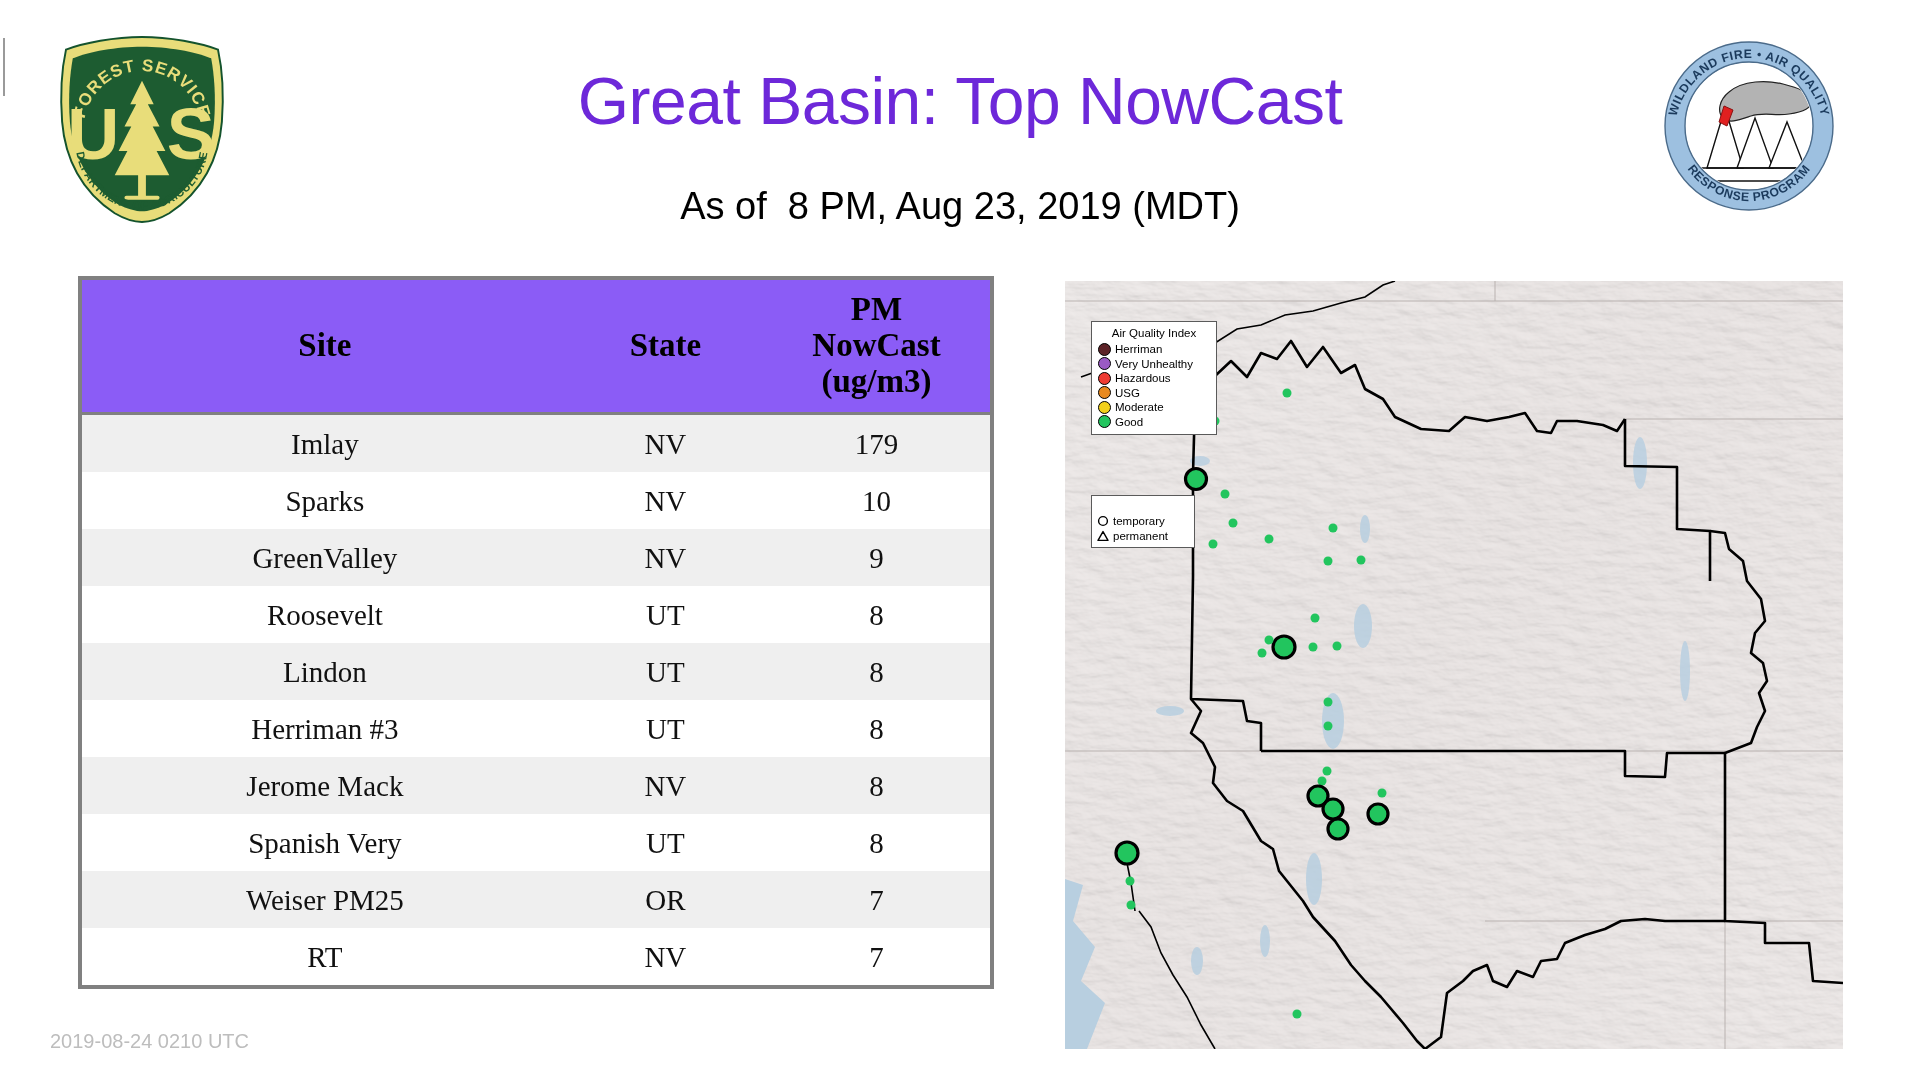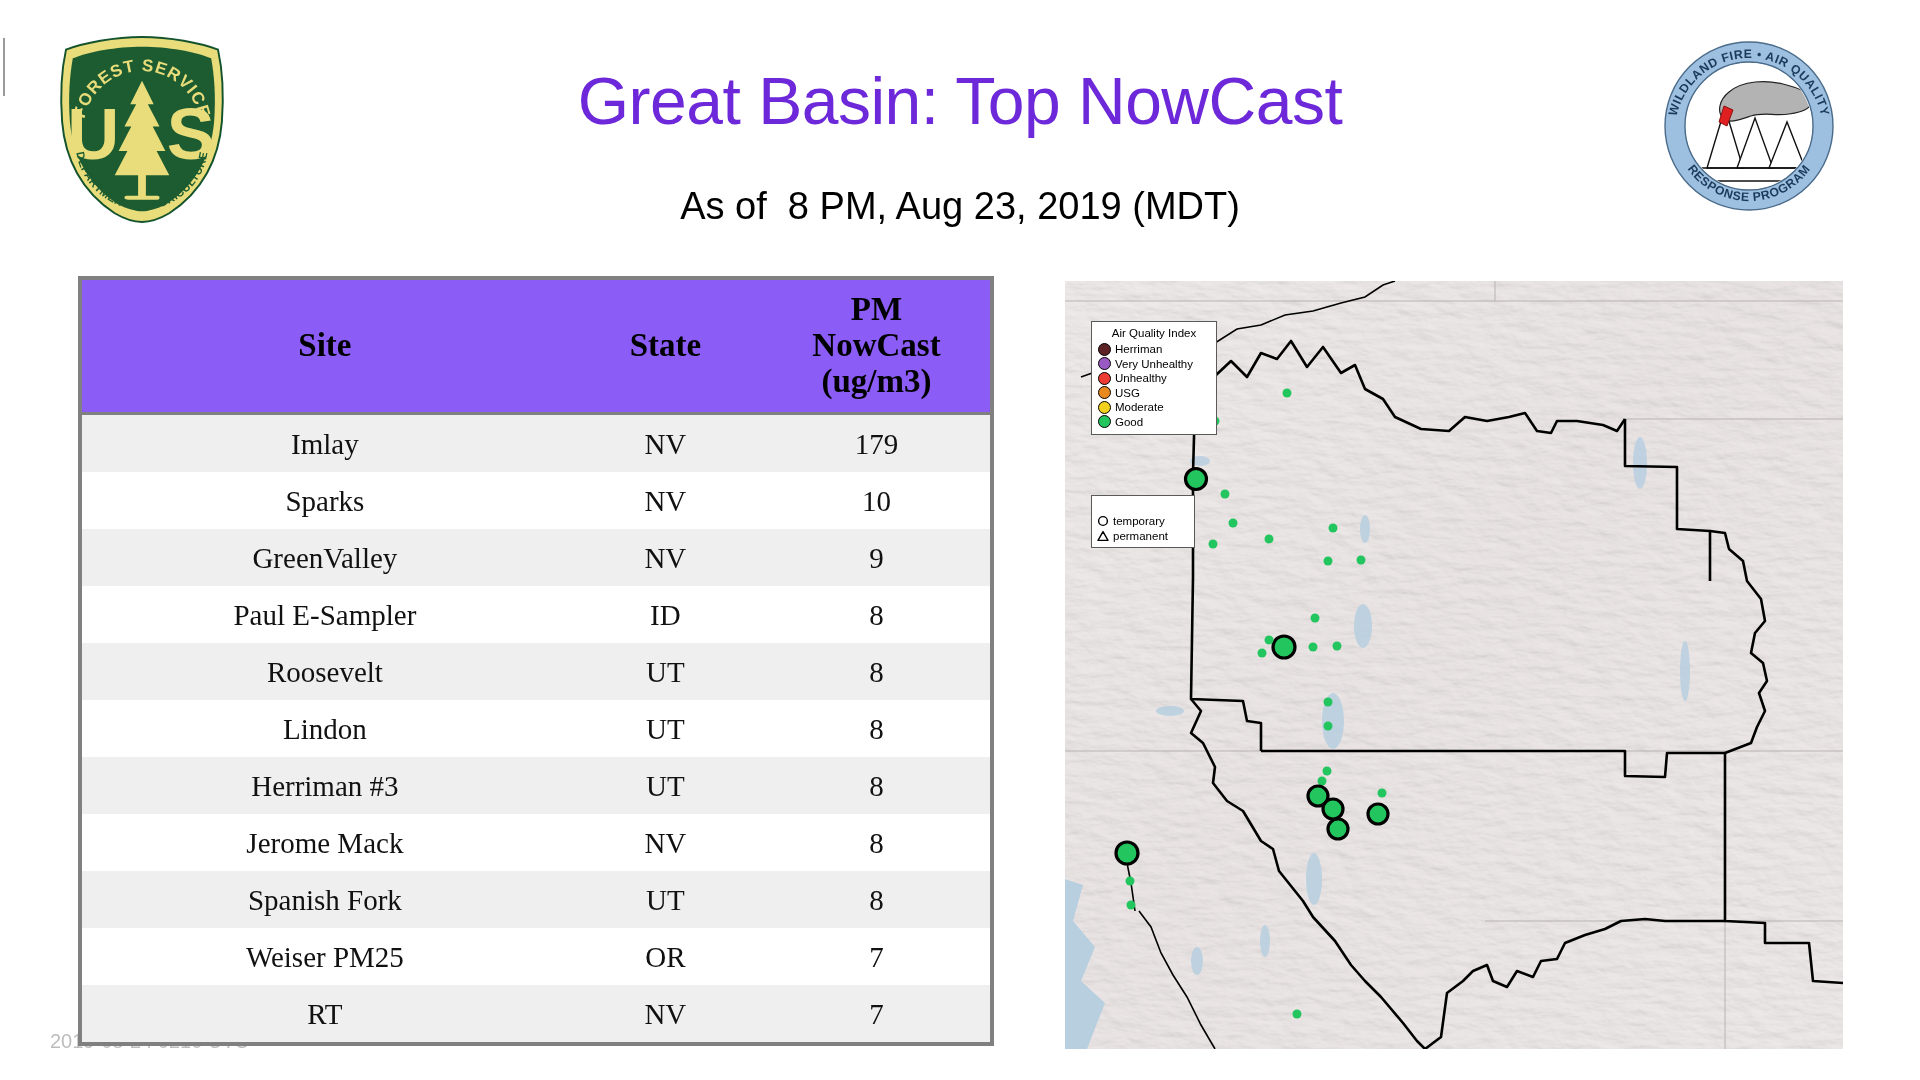--- a/index.html
+++ b/index.html
@@ -199,46 +199,41 @@
             <td>Sparks</td>
             <td>NV</td>
             <td>10</td>
           </tr>
           <tr>
             <td>GreenValley</td>
             <td>NV</td>
             <td>9</td>
           </tr>
           <tr>
-            <td>Paul E-Sampler</td>
-            <td>ID</td>
-            <td>8</td>
-          </tr>
-          <tr>
             <td>Roosevelt</td>
             <td>UT</td>
             <td>8</td>
           </tr>
           <tr>
             <td>Lindon</td>
             <td>UT</td>
             <td>8</td>
           </tr>
           <tr>
             <td>Herriman #3</td>
             <td>UT</td>
             <td>8</td>
           </tr>
           <tr>
             <td>Jerome Mack</td>
             <td>NV</td>
             <td>8</td>
           </tr>
           <tr>
-            <td>Spanish Fork</td>
+            <td>Spanish Very</td>
             <td>UT</td>
             <td>8</td>
           </tr>
           <tr>
             <td>Weiser PM25</td>
             <td>OR</td>
             <td>7</td>
           </tr>
           <tr>
             <td>RT</td>
@@ -362,21 +357,21 @@
           <div class="legend-row">
             <span class="sw" style="background: rgb(92, 34, 38);"></span>
             <span class="lbl">Herriman</span>
           </div>
           <div class="legend-row">
             <span class="sw" style="background: rgb(154, 90, 196);"></span>
             <span class="lbl">Very Unhealthy</span>
           </div>
           <div class="legend-row">
             <span class="sw" style="background: rgb(238, 59, 51);"></span>
-            <span class="lbl">Unhealthy</span>
+            <span class="lbl">Hazardous</span>
           </div>
           <div class="legend-row">
             <span class="sw" style="background: rgb(232, 137, 30);"></span>
             <span class="lbl">USG</span>
           </div>
           <div class="legend-row">
             <span class="sw" style="background: rgb(242, 208, 28);"></span>
             <span class="lbl">Moderate</span>
           </div>
           <div class="legend-row">

